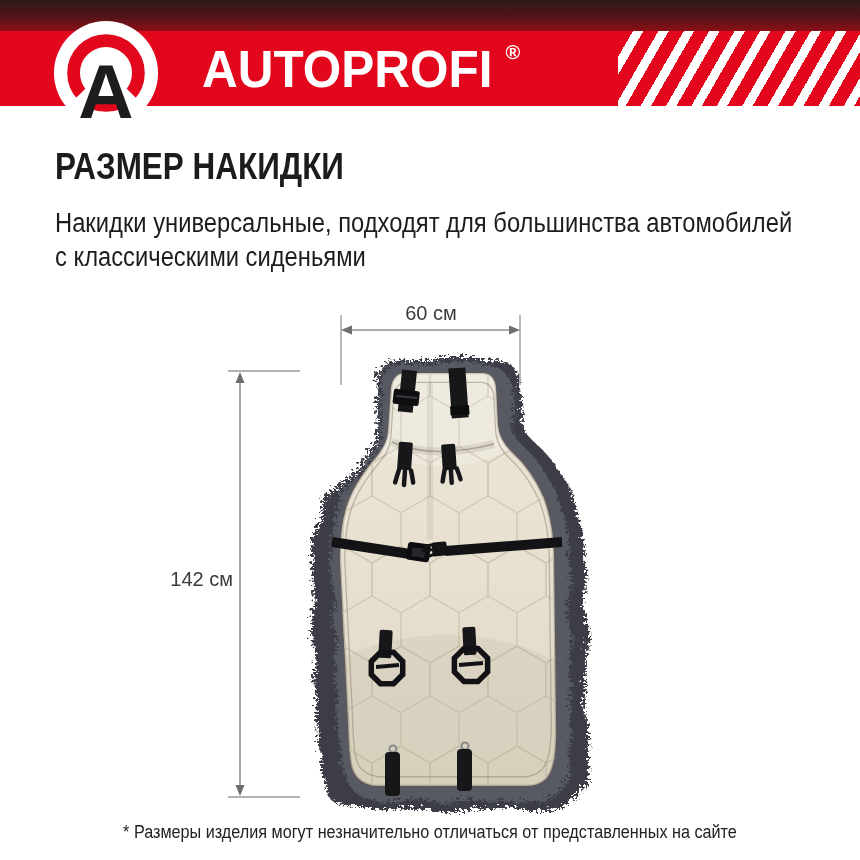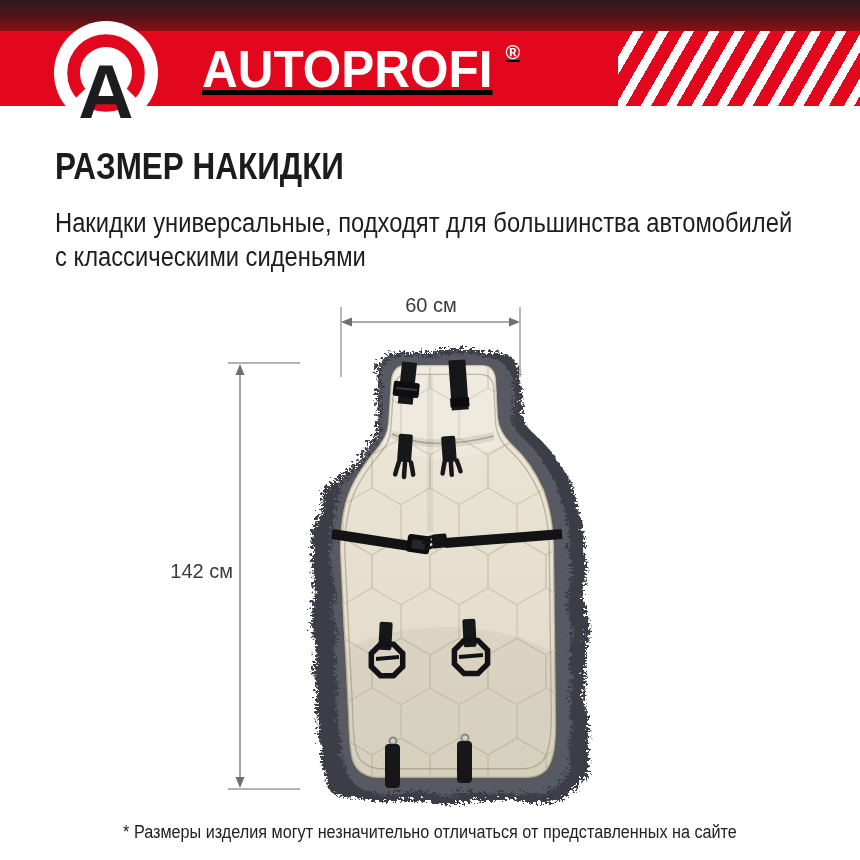--- a/index.html
+++ b/index.html
@@ -20,21 +20,21 @@
   .hdr-stripes{
     position:absolute;left:618px;top:0;width:242px;height:75px;
     background:repeating-linear-gradient(120deg,
       rgba(226,7,28,0) 0px, rgba(226,7,28,0) 13px,
       #ffffff 13px, #ffffff 22px);
   }
   .logo{
     position:absolute;left:52px;top:19px;width:108px;height:108px;
   }
   .brand-row{
-    position:absolute;left:202px;top:44px;display:flex;align-items:flex-start;text-decoration:underline;
+    position:absolute;left:202px;top:44px;display:flex;align-items:flex-start;
   }
   .brand-text{
     color:#ffffff;font-size:51px;font-weight:700;line-height:51px;
     letter-spacing:0px;white-space:nowrap;
     transform:scaleX(0.97);transform-origin:left top;
   }
   .reg-mark{
     color:#ffffff;font-size:20px;font-weight:700;line-height:20px;margin-left:4px;margin-top:-2px;
   }
   
@@ -43,21 +43,21 @@
     font-size:37px;font-weight:700;color:#1c1c1c;white-space:nowrap;
     transform:scaleX(0.85);transform-origin:left top;letter-spacing:0;
   }
   .descr{
     position:absolute;left:55px;top:206px;
     font-size:27px;font-weight:400;color:#1d1d1d;line-height:34px;
     transform:scaleX(0.88);transform-origin:left top;
   }
   .descr div{white-space:nowrap;}
   .figure{
-    position:absolute;left:160px;top:282px;width:480px;height:530px;
+    position:absolute;left:160px;top:290px;width:480px;height:530px;
   }
   .figure svg{display:block;width:480px;height:530px;}
   .dim-text{
     font-family:"Liberation Sans", sans-serif;
     fill:#3b3b3b;font-size:20px;
   }
   .footnote{
     position:absolute;left:0;top:822px;width:860px;text-align:center;
     font-size:18px;color:#222222;
     transform:scaleX(0.90);transform-origin:center top;white-space:nowrap;

